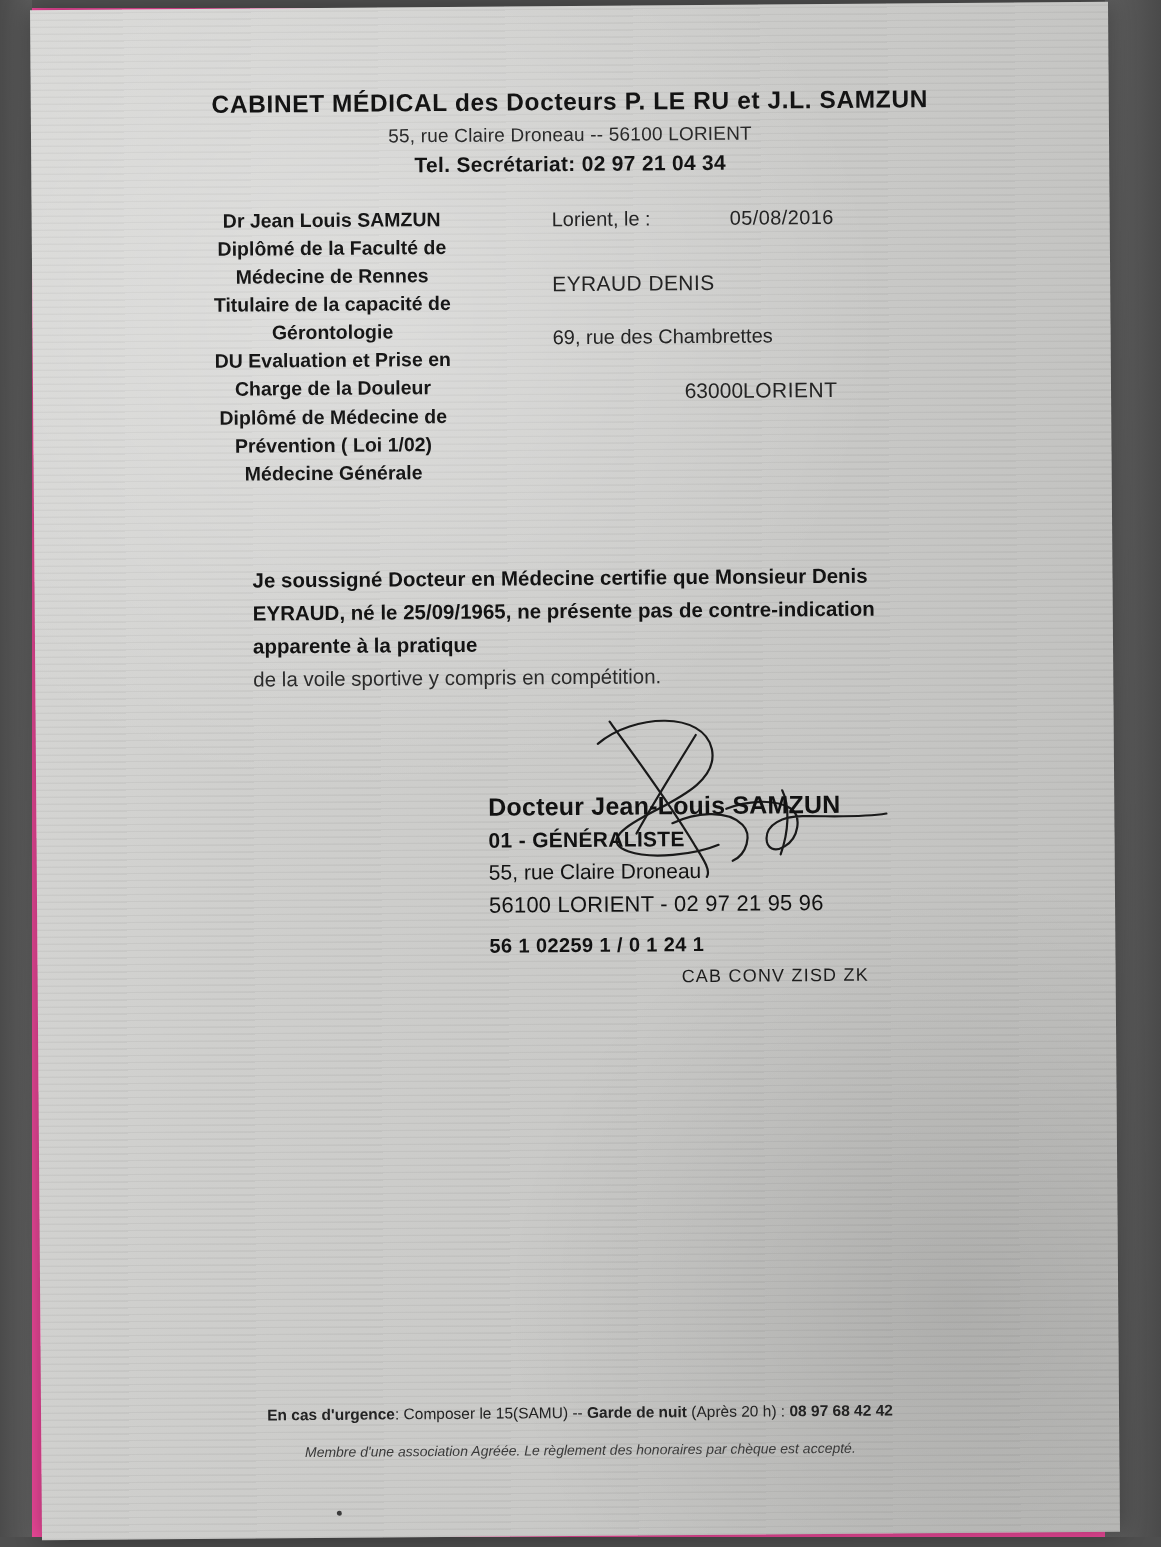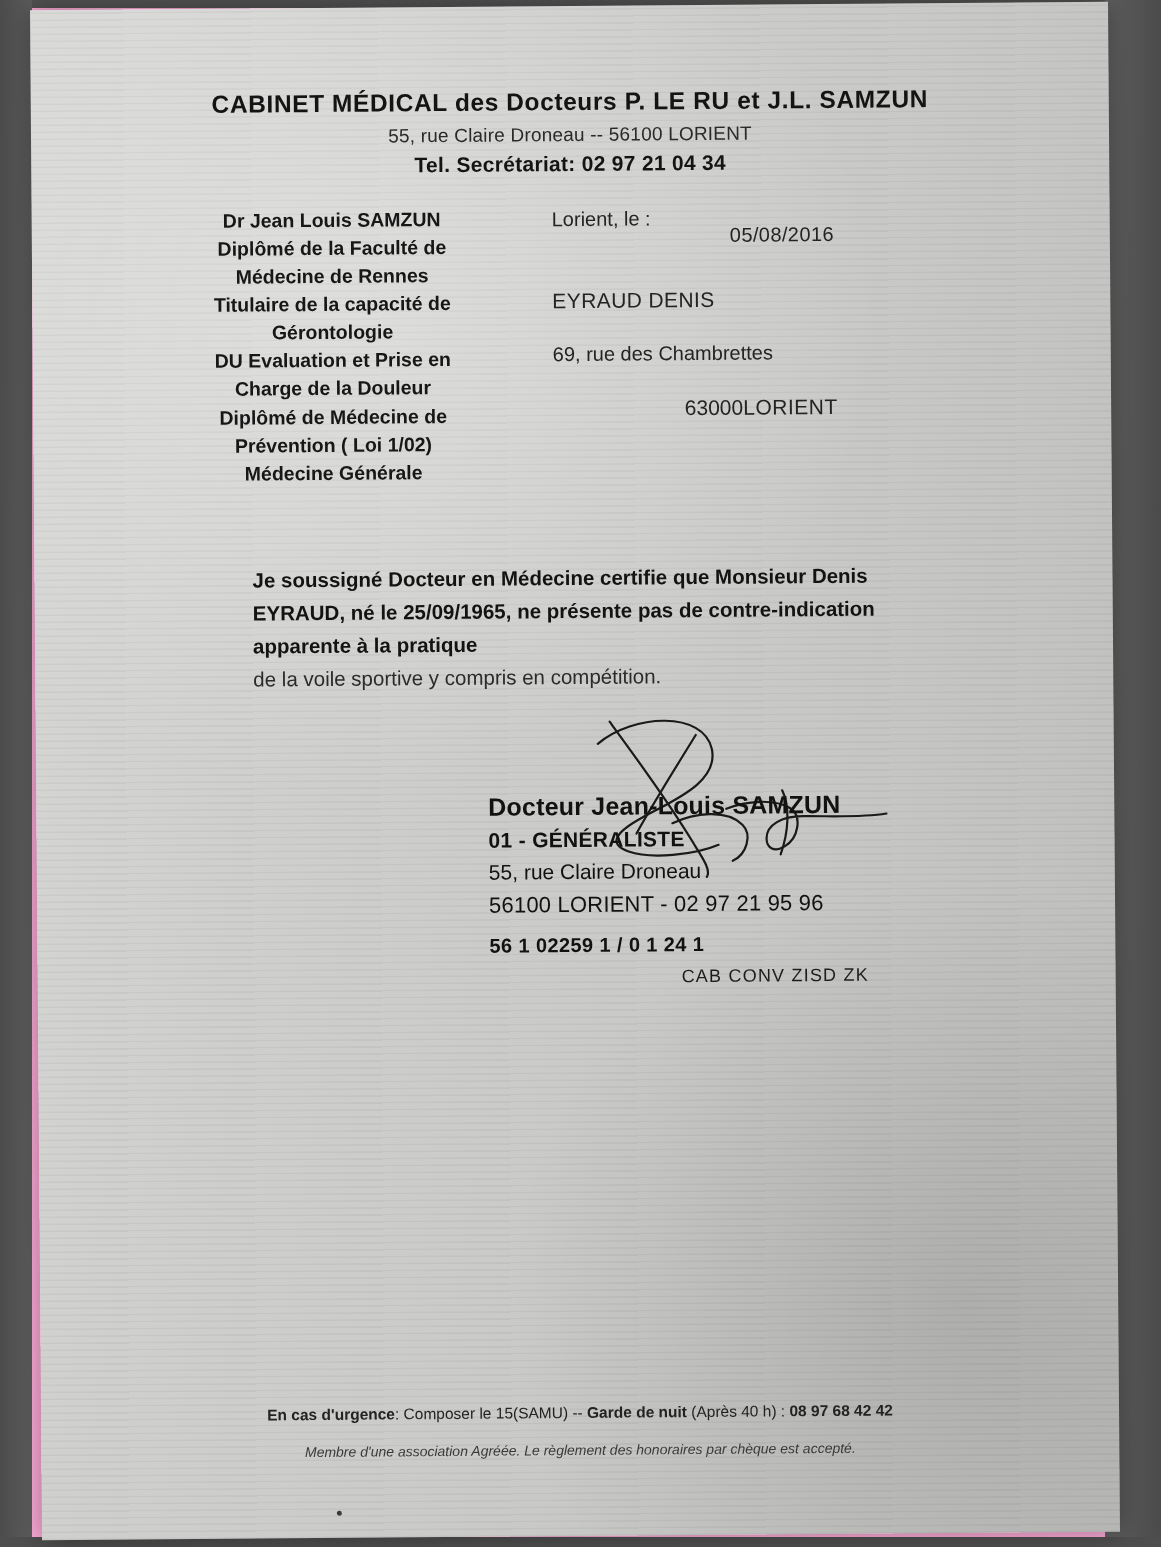--- a/index.html
+++ b/index.html
@@ -12,21 +12,21 @@
     height: 1547px;
     font-family: "Liberation Sans", sans-serif;
     overflow: hidden;
   }
 
   #scan {
     position: absolute;
     left: 0; top: 0;
     width: 1161px;
     height: 1547px;
-    background: #f9a8d4;
+    background: #ec4899;
   }
 
   
   #paper {
     position: absolute;
     left: 30px;
     top: 6px;
     width: 1078px;
     height: 1530px;
     background:
@@ -105,21 +105,21 @@
     flex: 1;
     padding-left: 40px;
     font-size: 20px;
     color: #242424;
     line-height: 1.5;
   }
   .date-line {
     display: flex;
   }
   .date-label { width: 178px; }
-  .date-value { letter-spacing: 0.4px; margin-top: 17px; }
+  .date-value { letter-spacing: 0.4px; }
   .addressee {
     margin-top: 34px;
     font-size: 21px;
     letter-spacing: 0.4px;
   }
   .addr-street {
     margin-top: 22px;
     font-size: 20px;
   }
   .addr-citline {
@@ -325,21 +325,21 @@
         <div class="stamp-l1">Docteur Jean-Louis SAMZUN</div>
         <div class="stamp-l2">01 - GÉNÉRALISTE</div>
         <div class="stamp-l3">55, rue Claire Droneau</div>
         <div class="stamp-l4">56100 LORIENT - 02 97 21 95 96</div>
         <div class="stamp-nums">56   1   02259   1  /  0      1       24       1</div>
         <div class="stamp-codes">CAB  CONV  ZISD    ZK</div>
       </div>
 
       <div class="footer">
         <div class="foot-1">
-          <b>En cas d'urgence</b><span>: Composer le 15(SAMU) -- </span><b>Garde de nuit</b><span>  (Après 40 h) : </span><b>08 97 68 42 42</b>
+          <b>En cas d'urgence</b><span>: Composer le 15(SAMU) -- </span><b>Garde de nuit</b><span>  (Après 20 h) : </span><b>08 97 68 42 42</b>
         </div>
         <div class="foot-2">Membre d'une association Agréée. Le règlement des honoraires par chèque est accepté.</div>
       </div>
 
       <div class="foot-dot"></div>
 
     </div>
   </div>
 </div>
 

